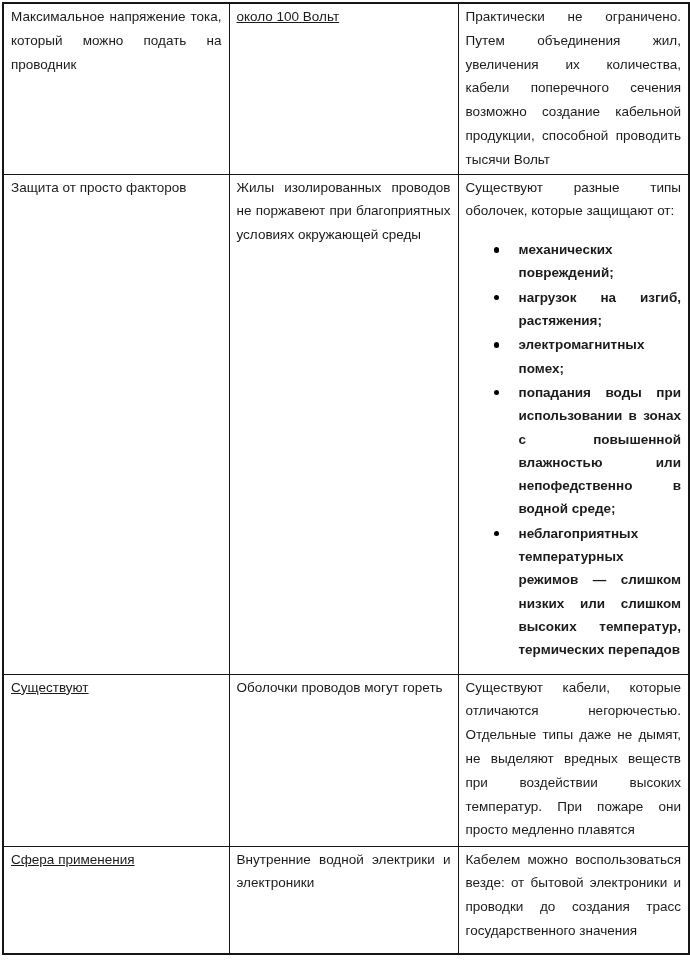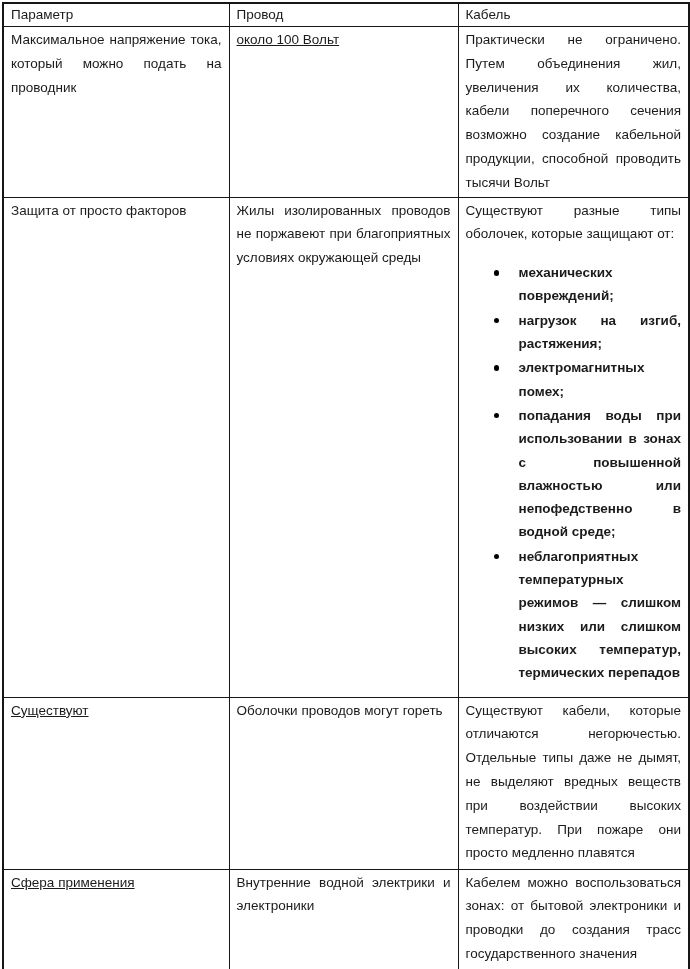--- a/index.html
+++ b/index.html
@@ -81,25 +81,20 @@
 <body>
 
 <div class="page">
   <table class="cmp">
     <colgroup>
       <col class="c1">
         <col class="c2">
         <col class="c3">
     </colgroup>
     <tbody>
-      <tr class="r-header">
-        <th>Параметр</th>
-        <th>Провод</th>
-        <th>Кабель</th>
-      </tr>
 
       <tr class="r1">
         <td>
           <span class="cell-text">Максимальное напряжение тока, который можно подать на проводник</span>
         </td>
         <td>
           <span class="cell-text single">около 100 Вольт</span>
         </td>
         <td>
           <span class="cell-text">Практически не ограничено. Путем объединения жил, увеличения их количества, кабели поперечного сечения возможно создание кабельной продукции, способной проводить тысячи Вольт</span>
@@ -138,18 +133,18 @@
       </tr>
 
       <tr class="r4">
         <td>
           <span class="cell-text single">Сфера применения</span>
         </td>
         <td>
           <span class="cell-text">Внутренние водной электрики и электроники</span>
         </td>
         <td>
-          <span class="cell-text">Кабелем можно воспользоваться зонах: от бытовой электроники и проводки до создания трасс государственного значения</span>
+          <span class="cell-text">Кабелем можно воспользоваться везде: от бытовой электроники и проводки до создания трасс государственного значения</span>
         </td>
       </tr>
     </tbody>
   </table>
 </div>
 
 </body></html>

